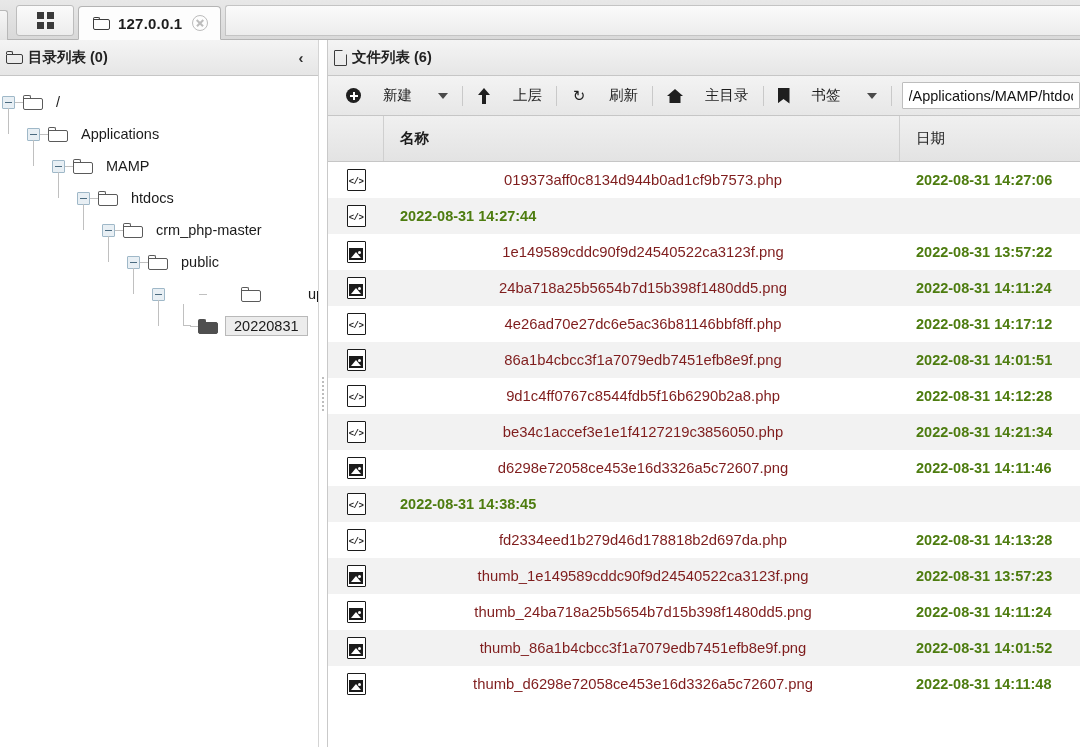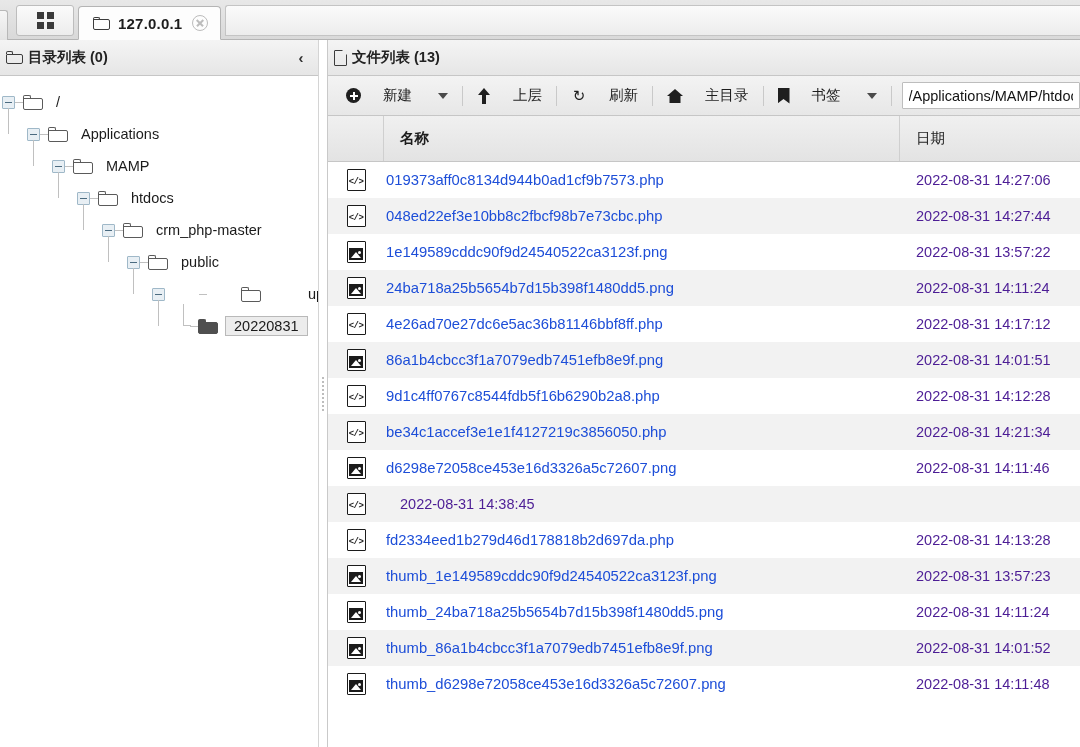--- a/index.html
+++ b/index.html
@@ -170,22 +170,22 @@
     border-right: 1px solid #cfcfcf;
   }
   .th.icon-col { width: 56px; flex: none; }
   .th.name-col { flex: 1; padding-left: 16px; min-width: 0; font-weight: bold; }
   .th.date-col { width: 180px; flex: none; padding-left: 16px; border-right: none; }
 
   .tbody { flex: 1; overflow: hidden; background: #fff; }
   .trow { display: flex; align-items: center; height: 36px; }
   .trow:nth-child(even) { background: #f2f2f2; }
   .td-icon { width: 56px; flex: none; display: flex; align-items: center; justify-content: center; }
-  .td-name { flex: 1; min-width: 0; font-size: 14.8px; color: #1d4ed8; white-space: nowrap; overflow: hidden; padding-left: 2px; }
-  .td-date { width: 180px; flex: none; font-size: 14.5px; color: #4c1d95; padding-left: 16px; white-space: nowrap; }
+  .td-name { flex: 1; min-width: 0; font-size: 14.8px; color: #7f1d1d; white-space: nowrap; overflow: hidden; padding-left: 2px; text-align: center; }
+  .td-date { width: 180px; flex: none; font-size: 14.5px; color: #4d7c0f; padding-left: 16px; white-space: nowrap; font-weight: bold; }
 
   
   .fico { width: 19px; height: 22px; position: relative; }
   .fico .sheet {
     position: absolute; inset: 0;
     border: 1.7px solid #1b1b1b; border-radius: 1px; background: #fff;
   }
   .fico .glyph {
     position: absolute; left: 0; right: 0; bottom: 2px; top: 6px;
     display: flex; align-items: center; justify-content: center;
@@ -372,21 +372,21 @@
       </div>
   </div>
 
   <div class="splitter">
     <span class="grip"></span>
   </div>
 
   <div class="right-panel">
     <div class="panel-head">
       <span class="hdr-file"></span>
-      <span class="title">文件列表 (13)</span>
+      <span class="title">文件列表 (6)</span>
     </div>
 
     <div class="toolbar">
       <div class="tbtn">
         <span class="ico ico-plus"></span>
         <span>新建</span>
         <span class="caret"></span>
       </div>
       <div class="tsep"></div>
       <div class="tbtn">
@@ -432,21 +432,20 @@
           <div class="td-name">019373aff0c8134d944b0ad1cf9b7573.php</div>
           <div class="td-date">2022-08-31 14:27:06</div>
         </div>
         <div class="trow">
           <div class="td-icon">
             <span class="fico">
               <span class="sheet"></span>
               <span class="glyph">&lt;/&gt;</span>
             </span>
           </div>
-          <div class="td-name">048ed22ef3e10bb8c2fbcf98b7e73cbc.php</div>
           <div class="td-date">2022-08-31 14:27:44</div>
         </div>
         <div class="trow">
           <div class="td-icon">
             <span class="fico img">
               <span class="sheet"></span>
               <span class="block"></span>
               <span class="mnt"></span>
               <span class="sun"></span>
             </span>

